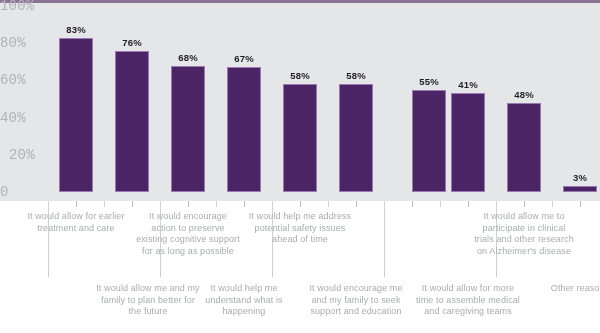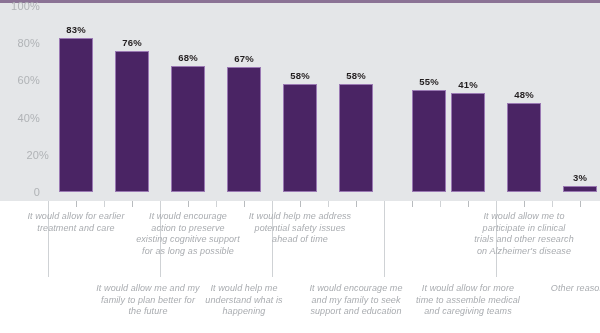--- a/index.html
+++ b/index.html
@@ -37,25 +37,26 @@
     width: 600px;
     height: 198px;
     background: #e4e6e8;
   }
 
   
   .ytick {
     position: absolute;
     right: 0;
     width: 44px;
-    text-align: right;
-    font-size: 11px;
+    text-align: left;
+    font-size: 14px;
     color: #b0b3b6;
     letter-spacing: 0.2px;
     line-height: 10px;
+    font-family: Liberation Mono, monospace;
   }
 
   
   .bars-area {
     position: absolute;
     left: 48px;
     top: 3px;
     width: 548px;
     height: 186px;
   }
@@ -89,21 +90,20 @@
   }
 
   
   .label-band {
     position: absolute;
     left: 0;
     top: 201px;
     width: 600px;
     height: 132px;
     background: #ffffff;
-    font-style: italic;
   }
 
   
   .sep {
     position: absolute;
     top: 0;
     width: 1px;
     background: #cfd2d5;
   }
   .tick-short {

